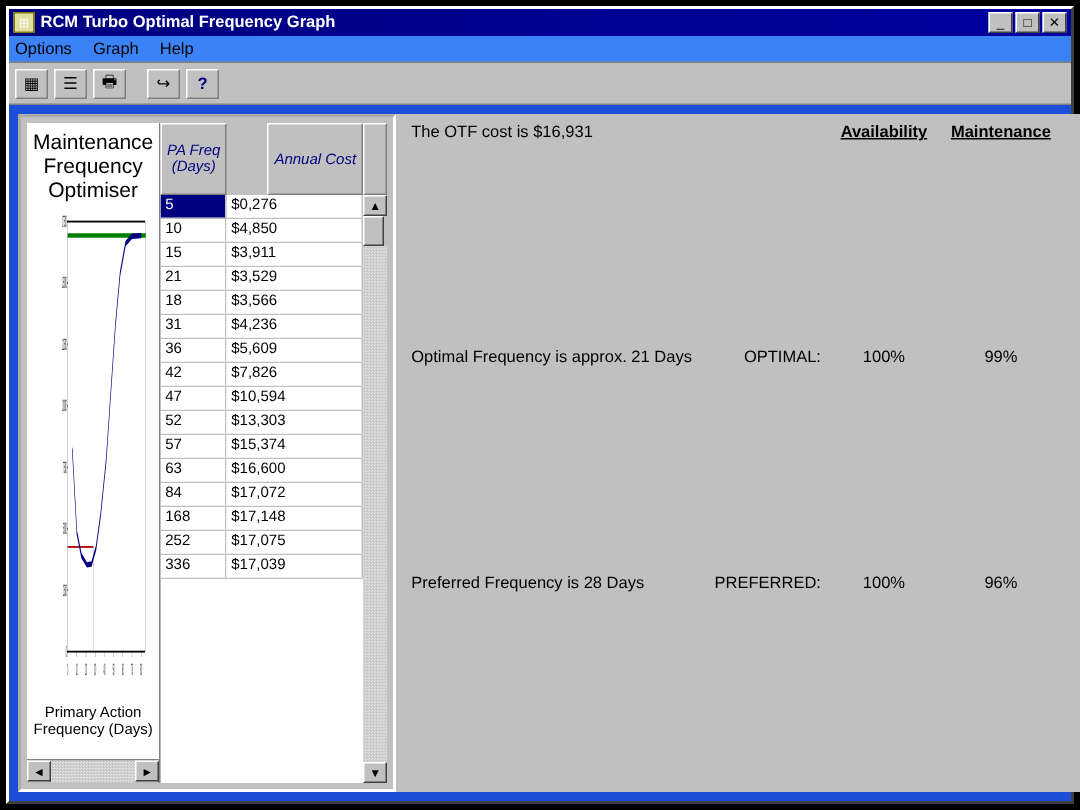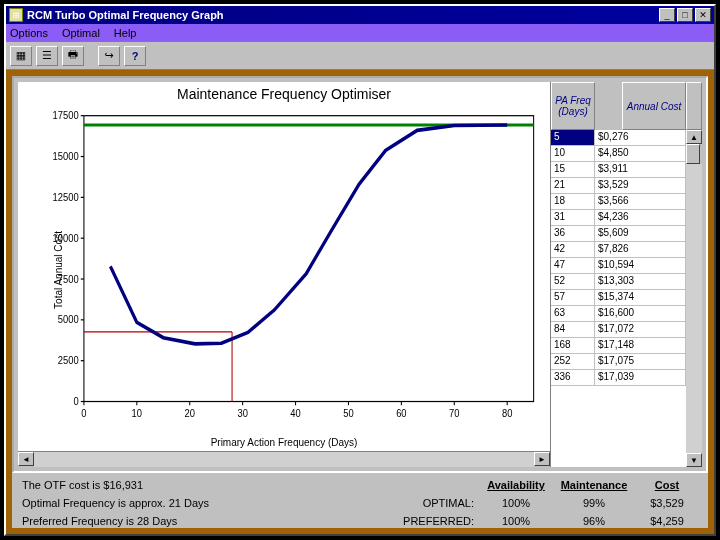--- a/index.html
+++ b/index.html
@@ -51,21 +51,21 @@
     background: #c0c0c0;
     border: 1px solid #fff;
     border-right-color: #404040;
     border-bottom-color: #404040;
     margin-left: 2px;
     font-size: 9px;
     display: flex; align-items: center; justify-content: center;
     color: #000;
   }
   .menubar {
-    background: #8b5cf6;
+    background: #3b82f6;
     padding: 2px 4px;
     display: flex;
     gap: 14px;
     border-bottom: 1px solid #808080;
     height: 18px;
     align-items: center;
   }
   .menu-item { cursor: default; }
   .toolbar {
     background: #c0c0c0;
@@ -79,24 +79,24 @@
   .tool-btn {
     width: 22px; height: 20px;
     background: #c0c0c0;
     border: 1px solid #fff;
     border-right-color: #808080;
     border-bottom-color: #808080;
     display: flex; align-items: center; justify-content: center;
   }
   .content {
     flex: 1;
-    background: #a16207;
+    background: #1d4ed8;
     padding: 6px;
     display: flex;
-    flex-direction: column;
+    flex-direction: row;
   }
   .main-row {
     flex: 1;
     display: flex;
     gap: 0;
     background: #c0c0c0;
     border: 2px inset #fff;
     padding: 4px;
   }
   .chart-panel {
@@ -121,21 +121,21 @@
     left: -20px;
     top: 50%;
     transform: translateY(-50%) rotate(-90deg);
     transform-origin: center;
     font-size: 10px;
     white-space: nowrap;
   }
   .xaxis-label {
     text-align: center;
     font-size: 10px;
-    padding-bottom: 3px;
+    padding-bottom: 14px;
   }
   .plot {
     width: 100%; height: 100%;
     position: relative;
   }
   .plot svg { width: 100%; height: 100%; display: block; }
   .hscroll {
     height: 16px;
     background: #c0c0c0;
     border-top: 1px solid #808080;
@@ -230,21 +230,21 @@
     <span class="title-text">RCM Turbo Optimal Frequency Graph</span>
     <div class="win-btns">
       <div class="win-btn">_</div>
       <div class="win-btn">□</div>
       <div class="win-btn">✕</div>
     </div>
   </div>
 
   <div class="menubar">
     <span class="menu-item">Options</span>
-    <span class="menu-item">Optimal</span>
+    <span class="menu-item">Graph</span>
     <span class="menu-item">Help</span>
   </div>
 
   <div class="toolbar">
     <div class="tool-btn">
           <span>▦</span>
         </div>
     <div class="tool-btn">
           <span>☰</span>
         </div>

